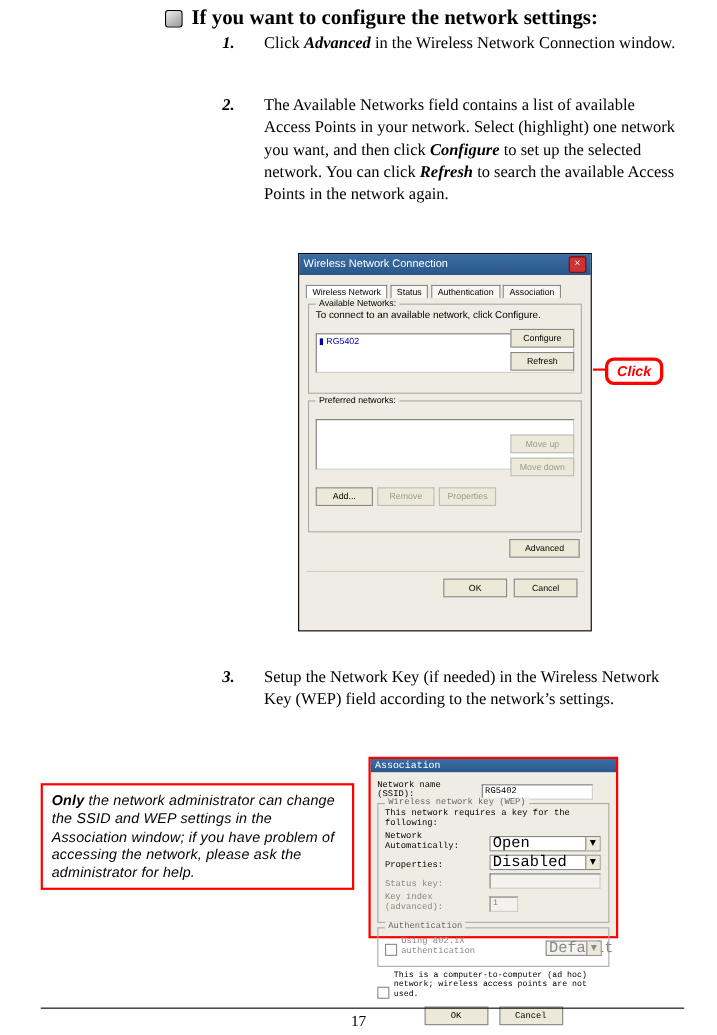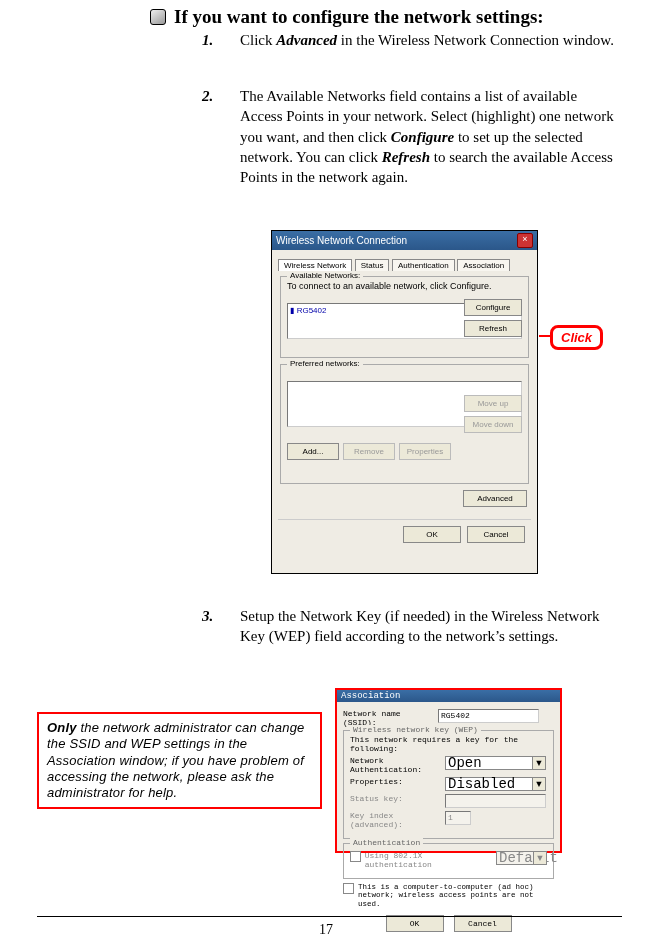--- a/index.html
+++ b/index.html
@@ -38,21 +38,21 @@
 .okrow{border-top:1px solid #ccc;padding-top:6px;margin-top:8px;display:flex;justify-content:flex-end;gap:6px;padding-right:6px}
 .okrow .btn{width:56px}
 
 .click-callout{position:absolute;left:550px;top:325px;border:3px solid #f00;border-radius:8px;padding:2px 8px;font-family:Arial,sans-serif;font-weight:bold;font-style:italic;color:#f00;font-size:13px;background:#fff}
 .click-arrow{position:absolute;left:539px;top:335px;width:12px;height:2px;background:#f00}
 
 
 .ss2{position:absolute;left:335px;top:688px;width:227px;height:165px;border:2px solid #f00;background:#efece4;font-family:Liberation Mono, monospace;font-size:8px;color:#000;box-sizing:border-box}
 .ss2 .title{background:linear-gradient(#3a6ea5,#2b578a);color:#fff;padding:1px 4px;font-size:9px}
 .ss2 .body{padding:4px 6px}
-.ss2 .row{display:flex;align-items:flex-start;margin:3px 0}
+.ss2 .row{display:flex;align-items:flex-end;margin:3px 0}
 .ss2 .lbl{width:95px;font-size:8px}
 .ss2 .fld{border:1px inset #ccc;background:#fff;height:12px;width:95px;padding:0 2px;font-size:8px;line-height:12px}
 .ss2 .sel{border:1px solid #888;background:#fff;height:12px;width:95px;font-size:14px;line-height:12px;padding:0 2px;position:relative}
 .ss2 .sel:after{content:"▾";position:absolute;right:0;top:0;width:12px;text-align:center;border-left:1px solid #888;background:#ece9d8;height:12px;line-height:12px}
 .ss2 .sel.dis, .ss2 .fld.dis{color:#888;background:#f4f2ec}
 .ss2 .lbl.dis{color:#888}
 .ss2 .fs{border:1px solid #aaa;padding:4px 6px 6px 6px;margin:2px 0 4px 0;position:relative}
 .ss2 .fs .legend{background:#efece4;color:#666}
 .ss2 .chk{display:inline-block;width:9px;height:9px;border:1px solid #888;background:#fff;margin-right:4px;vertical-align:middle}
 .ss2 .small{font-size:7.5px;line-height:1.1}
@@ -150,21 +150,21 @@
   <div class="title">Association</div>
   <div class="body">
     <div class="row">
       <span class="lbl">Network name (SSID):</span>
       <span class="fld">RG5402</span>
     </div>
     <div class="fs">
       <div class="legend">Wireless network key (WEP)</div>
       <div>This network requires a key for the following:</div>
       <div class="row">
-        <span class="lbl">Network Authentication:</span>
+        <span class="lbl">Network Automatically:</span>
         <span class="sel">Open</span>
       </div>
       <div class="row">
         <span class="lbl">Properties:</span>
         <span class="sel">Disabled</span>
       </div>
       <div class="row">
         <span class="lbl dis">Status key:</span>
         <span class="fld dis"></span>
       </div>

